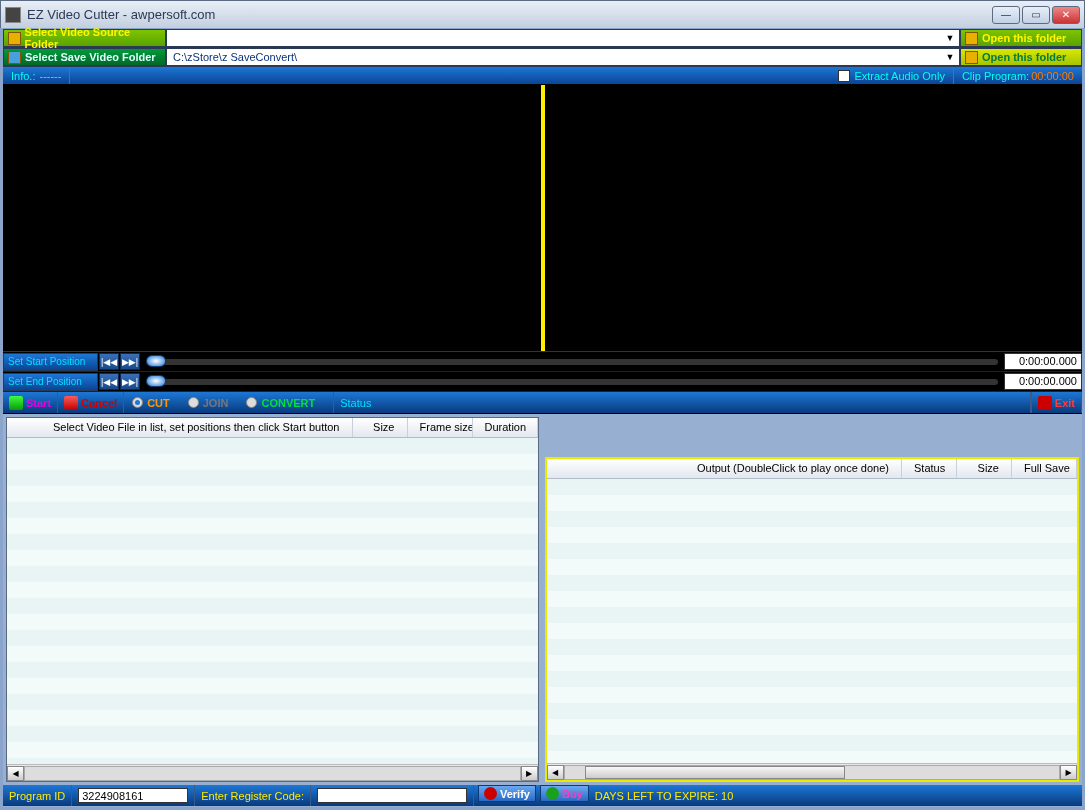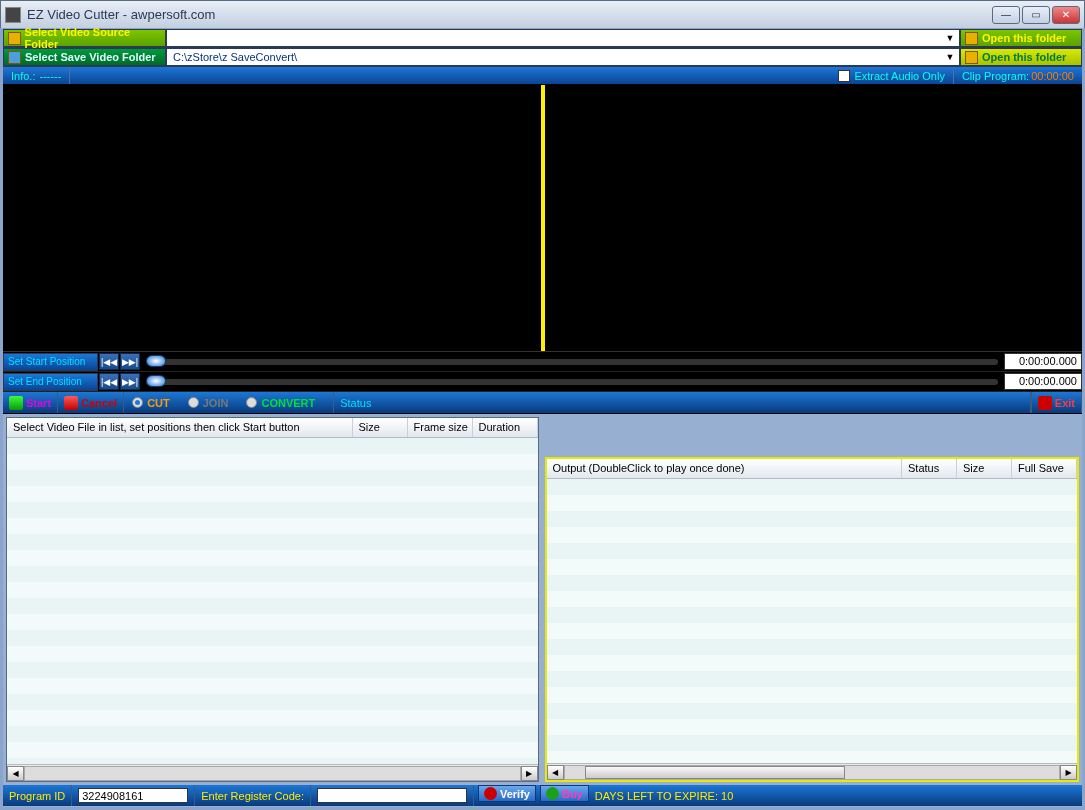--- a/index.html
+++ b/index.html
@@ -56,21 +56,21 @@
 .radio.sel::after { content:''; position:absolute; left:2px; top:2px; width:5px; height:5px; background:#1d77d6; border-radius:50%;}
 .r-cut { color:#ff9a00;} .r-join{ color:#787878;} .r-conv{ color:#00e03a;}
 .abtn.status { color:#00e0ff; font-weight:normal; flex:1;}
 .abtn.exit { color:#ff3a3a; margin-left:auto; border-left:1px solid #3a5a8a;} .abtn.exit .ic { background:#c00;}
 
 
 .listarea { height: 371px; display:flex; gap:6px; padding:3px; background:#97b0d2; }
 .list { background:#fff; border:1px solid #5a6a82; flex:1; display:flex; flex-direction:column; overflow:hidden;}
 .list.right { border:2px solid #eaea00;margin-top:40px; }
 .listhdr { height:20px; display:flex; background: linear-gradient(#fff,#e2e8ef); border-bottom:1px solid #b0bcc8; font-size:11px; }
-.listhdr .col { padding:3px 6px; border-right:1px solid #c8d0da; overflow:hidden; white-space:nowrap;}
+.listhdr .col { padding:3px 12px; border-right:1px solid #c8d0da; overflow:hidden; white-space:nowrap;text-align:right;}
 .listbody { flex:1; background: repeating-linear-gradient(#e9f5f5 0, #e9f5f5 16px, #f2fafa 16px, #f2fafa 32px); position:relative;}
 .list .hscroll { height:17px; background:#e8e8e8; border-top:1px solid #bbb; display:flex; align-items:center;}
 .list .hscroll .arr { width:17px; height:15px; background: linear-gradient(#fff,#ccc); border:1px solid #888; display:flex; align-items:center; justify-content:center; font-size:8px; cursor:pointer;}
 .list .hscroll .track { flex:1; height:15px; background:#ddd; border:1px solid #aaa; position:relative;}
 .list .hscroll .thumb { position:absolute; left:20px; width:260px; height:13px; background: linear-gradient(#f8f8f8,#ccc); border:1px solid #888;}
 
 
 .footer { height:21px; background: linear-gradient(#1d77d6,#083a7c); display:flex; align-items:flex-start; color:#ffea00; font-size:11px;}
 .footer .seg { padding:0 6px; display:flex; align-items:center; height:100%; border-right:1px solid #3a5a8a;}
 .footer input { height:15px; font-size:11px; border:1px solid #333; padding:0 3px;}

